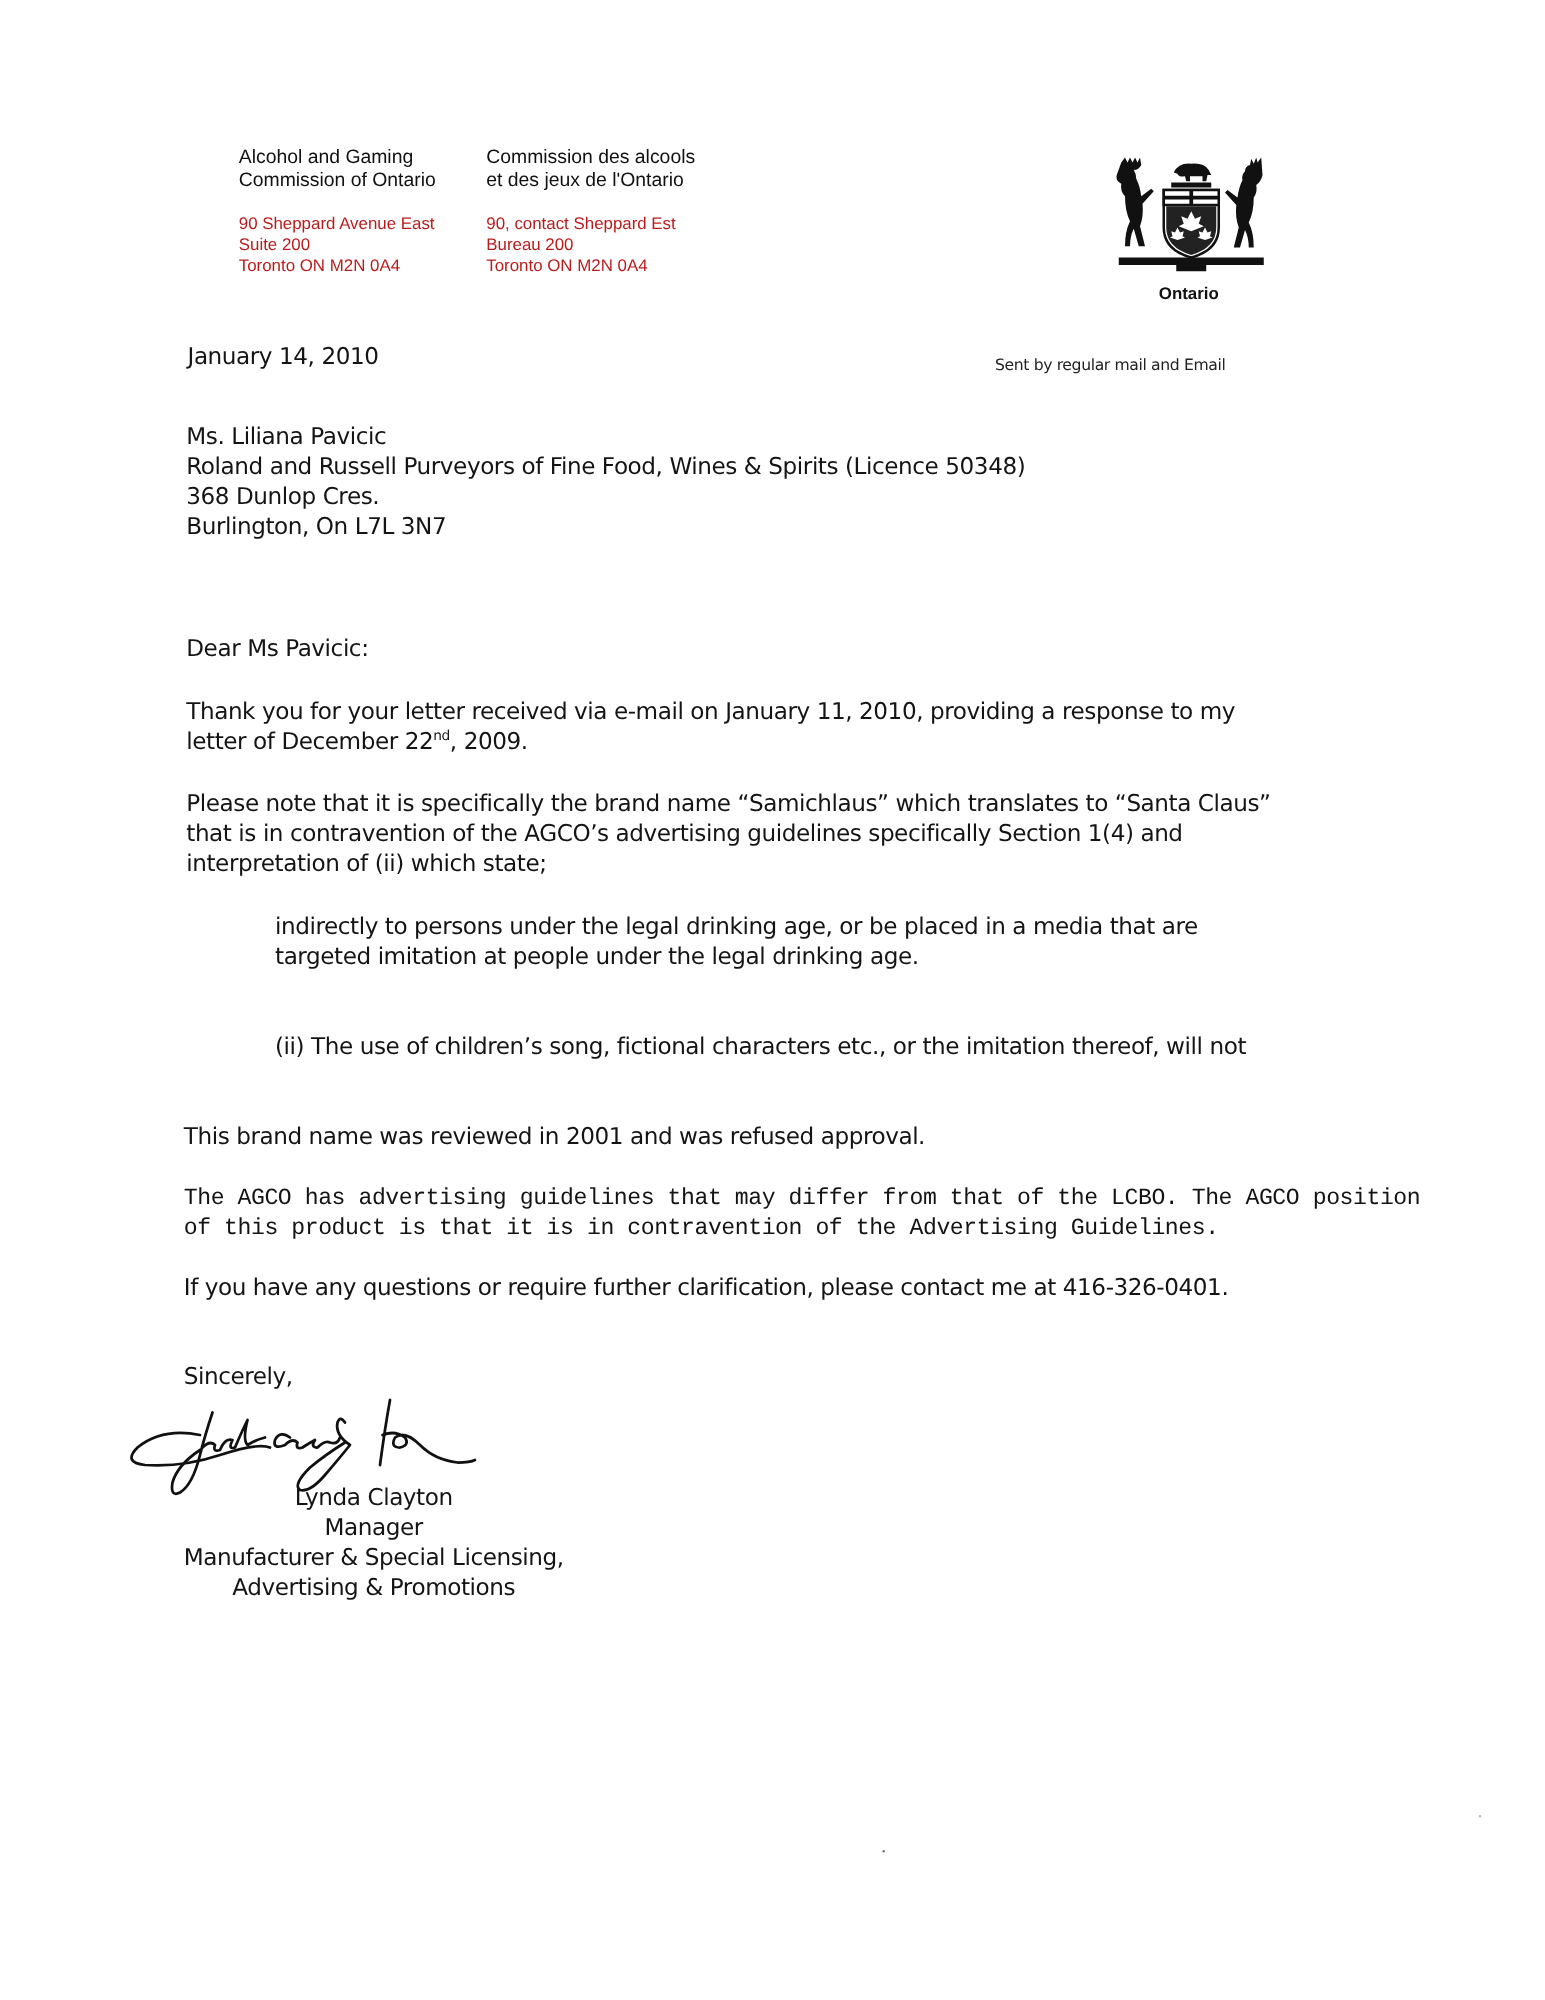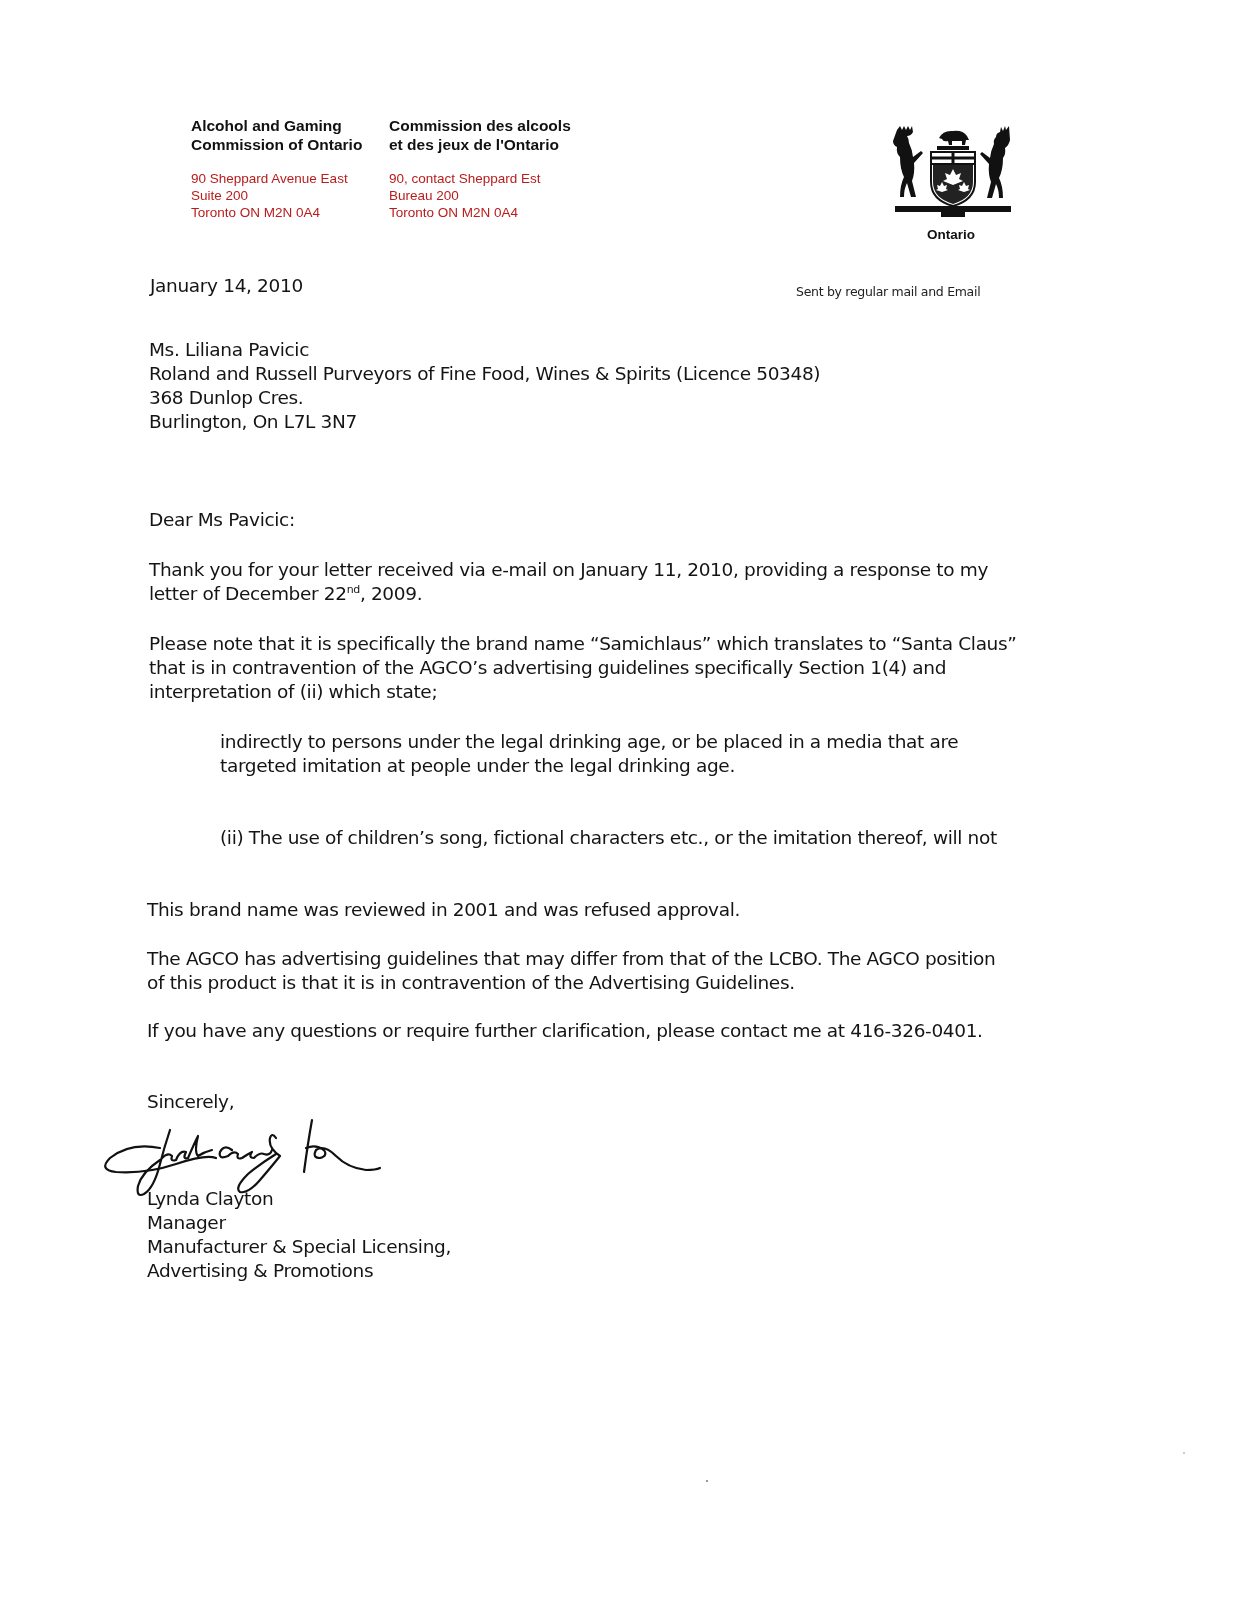--- a/index.html
+++ b/index.html
@@ -1,19 +1,19 @@
 <!DOCTYPE html>
 <html><head>
   <meta charset="utf-8">
   <style>
     html, body { margin: 0; padding: 0; background: #ffffff; }
     body { width: 1236px; height: 1600px; position: relative; overflow: hidden; color: #111; }
     .abs { position: absolute; }
     .hdr { font-family: "Liberation Sans", sans-serif; }
-    .hdr-title { font-weight: bold; font-size: 15.5px; line-height: 19px; color: #111; }
+    .hdr-title { font-weight: normal; font-size: 15.5px; line-height: 19px; color: #111; }
     .hdr-addr { font-size: 13.5px; line-height: 17px; color: #b91c1c; }
     .body-text { font-family: "DejaVu Sans", sans-serif; font-size: 18.5px; line-height: 24px; color: #141414; letter-spacing: -0.35px; }
     .line { white-space: nowrap; }
     .sent { font-family: "DejaVu Sans", sans-serif; font-size: 12.5px; color: #222; letter-spacing: -0.3px; white-space: nowrap; }
     .ontario-lbl { font-family: "Liberation Sans", sans-serif; font-weight: bold; font-size: 13.5px; color: #111; }
     sup { font-size: 11px; vertical-align: super; line-height: 0; }
     .speck { width: 2px; height: 2px; background: #777; border-radius: 1px; }
   </style>
 </head>
 <body>
@@ -90,21 +90,21 @@
 </div>
 
 <div class="abs body-text" style="left:220px; top:826px;">
   <div class="line">(ii)  The use of children’s song, fictional characters etc., or the imitation thereof, will not</div>
 </div>
 
 <div class="abs body-text" style="left:147px; top:898px;">
   <div class="line">This brand name was reviewed in 2001 and was refused approval.</div>
 </div>
 
-<div class="abs body-text" style="left:147px; top:947px;">
+<div class="abs body-text" style="left:147px; top:947px;font-family:Liberation Mono, monospace;">
   <div class="line">The AGCO has advertising guidelines that may differ from that of the LCBO. The AGCO position</div>
   <div class="line">of this product is that it is in contravention of the Advertising Guidelines.</div>
 </div>
 
 <div class="abs body-text" style="left:147px; top:1019px;">
   <div class="line">If you have any questions or require further clarification, please contact me at 416-326-0401.</div>
 </div>
 
 <div class="abs body-text line" style="left:147px; top:1090px;">Sincerely,</div>
 
@@ -113,21 +113,21 @@
     <path d="M60 30 q-30 -6 -50 10 q-12 12 6 14 q30 2 60 -8 q30 -10 40 -6"></path>
     <path d="M70 12 q-6 18 -10 34 q-6 24 -16 30 q-8 4 -6 -8 q4 -14 22 -26"></path>
     <path d="M62 40 q6 -6 10 -2 q-2 6 4 4 q4 -10 10 -8 q-4 8 2 6 q6 -14 10 -22 q-4 16 0 20 q6 -4 14 -6"></path>
     <path d="M132 32 q-8 -6 -12 2 q-2 8 8 4 q6 -6 10 -2 q-2 6 4 4 q6 -4 10 -6 q-4 6 2 6 q6 -6 10 -4 q6 2 8 -4"></path>
     <path d="M176 20 q-4 -6 -6 0 q-2 10 10 18 q-8 10 -20 24 q-12 14 -20 12 q-6 -4 8 -18 q12 -10 28 -20"></path>
     <path d="M212 2 q-4 22 -8 52"></path>
     <path d="M206 30 q10 -4 18 2 q4 6 -4 8 q-8 0 -4 -8 q8 -6 20 6 q12 12 30 14 q10 0 14 -2"></path>
   </g>
 </svg>
 
-<div class="abs body-text" style="left:147px; top:1187px;">
+<div class="abs body-text" style="left:147px; top:1187px;text-align:center;">
   <div class="line">Lynda Clayton</div>
   <div class="line">Manager</div>
   <div class="line">Manufacturer &amp; Special Licensing,</div>
   <div class="line">Advertising &amp; Promotions</div>
 </div>
 
 <div class="abs speck" style="left:706px; top:1480px;"></div>
 <div class="abs speck" style="left:1183px; top:1452px; background:#bbb;"></div>
 
 </body></html>

